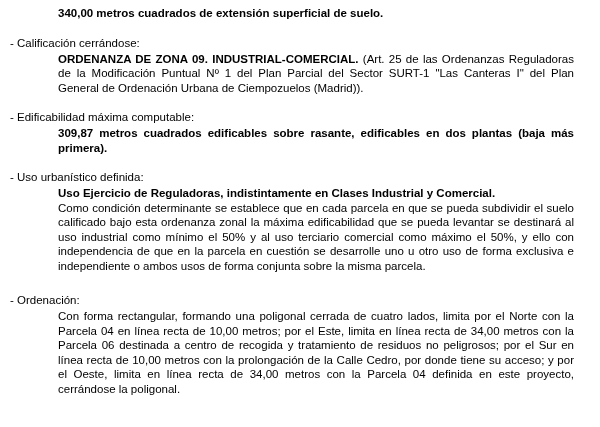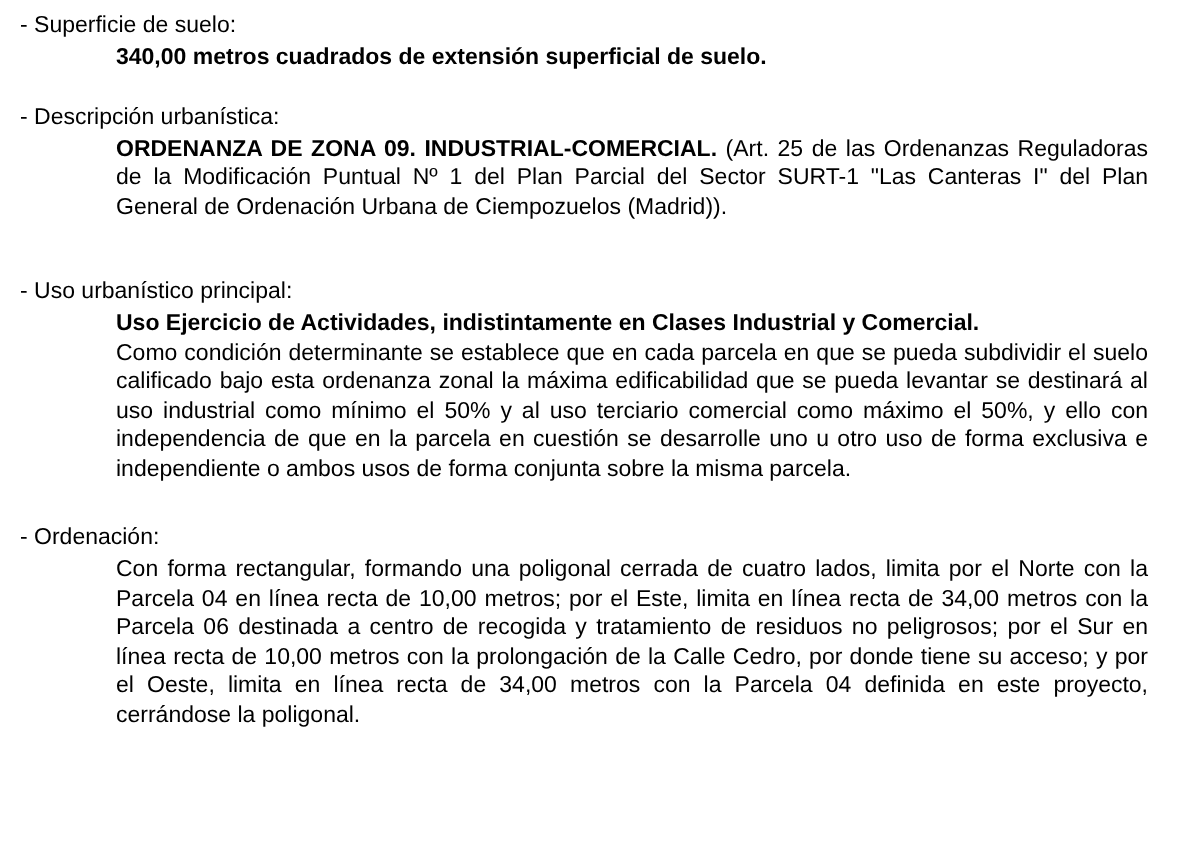--- a/index.html
+++ b/index.html
@@ -41,44 +41,49 @@
   .sp-2 { height: 13px; }
   .sp-4 { height: 18px; }
   p { margin: 0; }
 </style>
 </head>
 <body>
 
 <div class="page">
 
   <div class="section">
-    <p class="lead">- Superficie de suelo:</p>
     <div class="body-block">
       <p class="bold">340,00  metros cuadrados de extensión superficial de suelo.</p>
     </div>
   </div>
 
   <div class="sp-2"></div>
 
   <div class="section">
-    <p class="lead">- Descripción urbanística:</p>
+    <p class="lead">- Calificación cerrándose:</p>
     <div class="body-block">
       <p><span class="bold">ORDENANZA DE ZONA 09. INDUSTRIAL-COMERCIAL.</span><span> (Art. 25 de las Ordenanzas Reguladoras de la Modificación Puntual Nº 1 del Plan Parcial del Sector SURT-1 "Las Canteras I" del Plan General de Ordenación Urbana de Ciempozuelos (Madrid)).</span></p>
     </div>
   </div>
 
   <div class="sp-2"></div>
 
+  <div class="section">
+    <p class="lead">- Edificabilidad máxima computable:</p>
+    <div class="body-block">
+      <p class="bold">309,87 metros cuadrados edificables sobre rasante, edificables en dos plantas (baja más primera).</p>
+    </div>
+  </div>
 
   <div class="sp-2"></div>
 
   <div class="section">
-    <p class="lead">- Uso urbanístico principal:</p>
+    <p class="lead">- Uso urbanístico definida:</p>
     <div class="body-block">
-      <p class="bold">Uso Ejercicio de Actividades, indistintamente en Clases Industrial y Comercial.</p>
+      <p class="bold">Uso Ejercicio de Reguladoras, indistintamente en Clases Industrial y Comercial.</p>
       <p>Como condición determinante se establece que en cada parcela en que se pueda subdividir el suelo calificado bajo esta ordenanza zonal la máxima edificabilidad que se pueda levantar se destinará al uso industrial como mínimo el 50% y al uso terciario comercial como máximo el 50%, y ello con independencia de que en la parcela en cuestión se desarrolle uno u otro uso de forma exclusiva e independiente o ambos usos de forma conjunta sobre la misma parcela.</p>
     </div>
   </div>
 
   <div class="sp-4"></div>
 
   <div class="section">
     <p class="lead">- Ordenación:</p>
     <div class="body-block">
       <p>Con forma rectangular, formando una poligonal cerrada de cuatro lados, limita por el Norte con la Parcela 04 en línea recta de 10,00 metros; por el Este, limita en línea recta de 34,00 metros con la Parcela 06 destinada a centro de recogida  y tratamiento de residuos no peligrosos; por el Sur en línea recta de 10,00 metros con la prolongación de la Calle Cedro, por donde tiene su acceso; y por el Oeste, limita en línea recta de 34,00 metros con la Parcela 04 definida en este proyecto, cerrándose la poligonal.</p>

